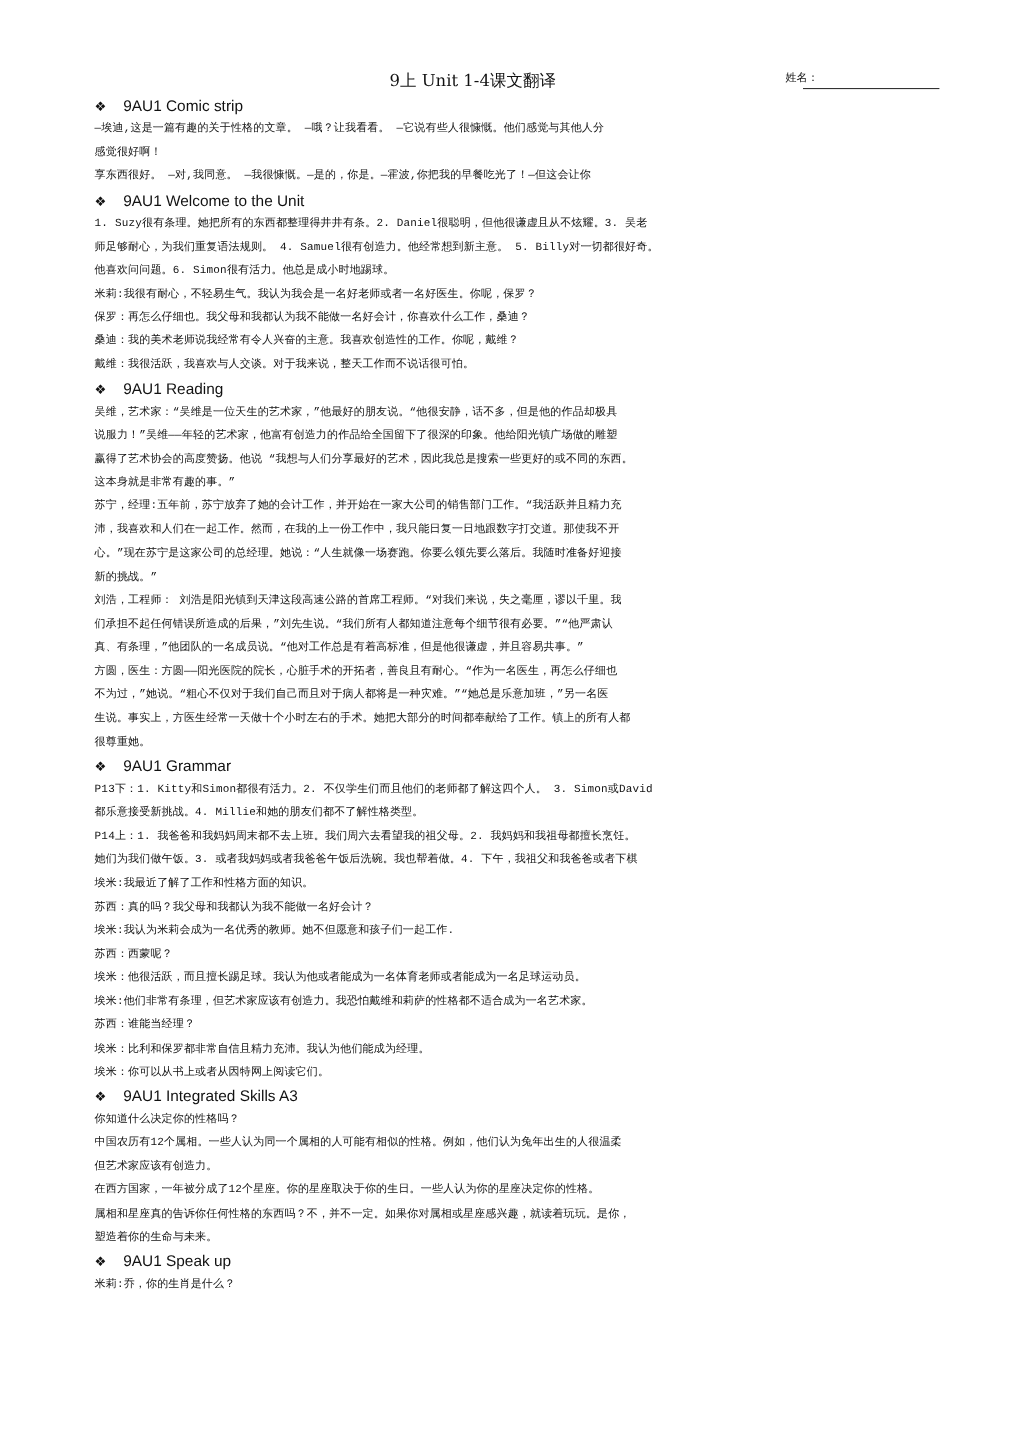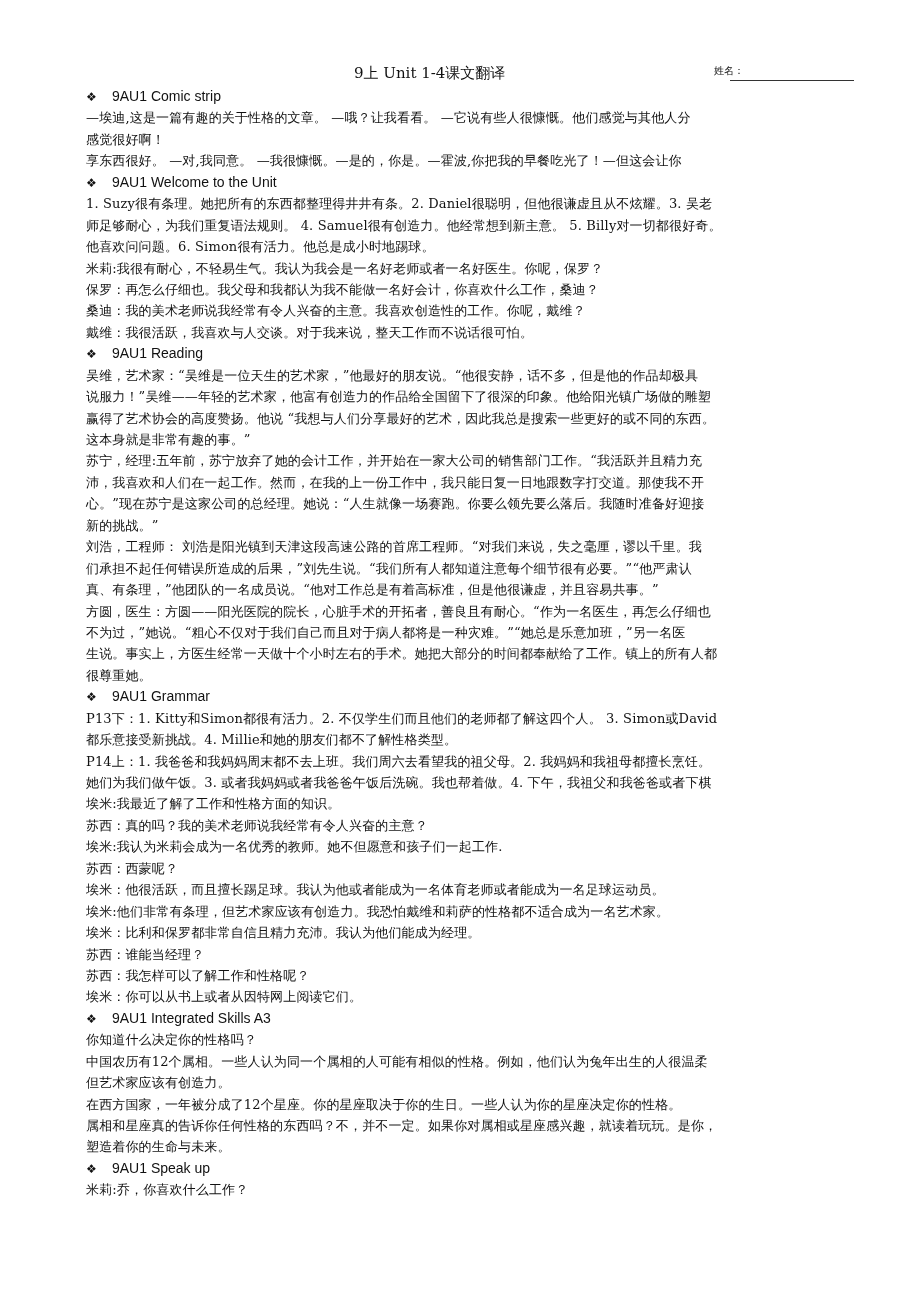--- a/index.html
+++ b/index.html
@@ -3,21 +3,21 @@
 <meta charset="utf-8">
 <style>
   html, body { margin: 0; padding: 0; background: #ffffff; }
   body { width: 920px; height: 1302px; position: relative; overflow: hidden;
          font-family: "DejaVu Serif", "Liberation Serif", serif; color: #111; }
   .page { position: absolute; left: 86px; top: 64px; width: 780px; }
   .title-row { position: relative; height: 22px; }
   .title { position: absolute; left: 268px; top: 0; font-size: 15px; white-space: nowrap; }
   .name-label { position: absolute; left: 628px; top: 0; font-size: 10px; white-space: nowrap; }
   .name-line { position: absolute; left: 644px; top: 16px; width: 124px; border-bottom: 1px solid #333; height: 0; }
-  .line { height: 21.45px; line-height: 21.45px; font-size: 13px; white-space: nowrap; overflow: visible; letter-spacing: 0.15px; }
+  .line { height: 21.45px; line-height: 21.45px; font-size: 10px; white-space: nowrap; overflow: visible; letter-spacing: 0.15px; font-family: Liberation Mono, monospace; }
   .heading { font-family: Liberation Sans, sans-serif; font-size: 14px; }
   .heading .bullet { display: inline-block; width: 26px; font-size: 12px; }
   .heading .htext { letter-spacing: 0; }
 </style>
 </head>
 <body>
 
 <div class="page">
 
   <div class="title-row">
@@ -61,37 +61,36 @@
         <div class="line">生说。事实上，方医生经常一天做十个小时左右的手术。她把大部分的时间都奉献给了工作。镇上的所有人都</div>
         <div class="line">很尊重她。</div>
       </div>
       <div>
         <div class="line heading"><span class="bullet">❖</span><span class="htext">9AU1 Grammar</span></div>
         <div class="line">P13下：1. Kitty和Simon都很有活力。2. 不仅学生们而且他们的老师都了解这四个人。 3. Simon或David</div>
         <div class="line">都乐意接受新挑战。4. Millie和她的朋友们都不了解性格类型。</div>
         <div class="line">P14上：1. 我爸爸和我妈妈周末都不去上班。我们周六去看望我的祖父母。2. 我妈妈和我祖母都擅长烹饪。</div>
         <div class="line">她们为我们做午饭。3. 或者我妈妈或者我爸爸午饭后洗碗。我也帮着做。4. 下午，我祖父和我爸爸或者下棋</div>
         <div class="line">埃米:我最近了解了工作和性格方面的知识。</div>
-        <div class="line">苏西：真的吗？我的美术老师说我经常有令人兴奋的主意？</div>
+        <div class="line">苏西：真的吗？我父母和我都认为我不能做一名好会计？</div>
         <div class="line">埃米:我认为米莉会成为一名优秀的教师。她不但愿意和孩子们一起工作.</div>
         <div class="line">苏西：西蒙呢？</div>
         <div class="line">埃米：他很活跃，而且擅长踢足球。我认为他或者能成为一名体育老师或者能成为一名足球运动员。</div>
         <div class="line">埃米:他们非常有条理，但艺术家应该有创造力。我恐怕戴维和莉萨的性格都不适合成为一名艺术家。</div>
+        <div class="line">苏西：谁能当经理？</div>
         <div class="line">埃米：比利和保罗都非常自信且精力充沛。我认为他们能成为经理。</div>
-        <div class="line">苏西：谁能当经理？</div>
-        <div class="line">苏西：我怎样可以了解工作和性格呢？</div>
         <div class="line">埃米：你可以从书上或者从因特网上阅读它们。</div>
       </div>
       <div>
         <div class="line heading"><span class="bullet">❖</span><span class="htext">9AU1 Integrated Skills A3</span></div>
         <div class="line">你知道什么决定你的性格吗？</div>
         <div class="line">中国农历有12个属相。一些人认为同一个属相的人可能有相似的性格。例如，他们认为兔年出生的人很温柔</div>
         <div class="line">但艺术家应该有创造力。</div>
         <div class="line">在西方国家，一年被分成了12个星座。你的星座取决于你的生日。一些人认为你的星座决定你的性格。</div>
         <div class="line">属相和星座真的告诉你任何性格的东西吗？不，并不一定。如果你对属相或星座感兴趣，就读着玩玩。是你，</div>
         <div class="line">塑造着你的生命与未来。</div>
       </div>
       <div>
         <div class="line heading"><span class="bullet">❖</span><span class="htext">9AU1 Speak up</span></div>
-        <div class="line">米莉:乔，你喜欢什么工作？</div>
+        <div class="line">米莉:乔，你的生肖是什么？</div>
       </div>
     </div>
 </div>
 
 </body></html>

